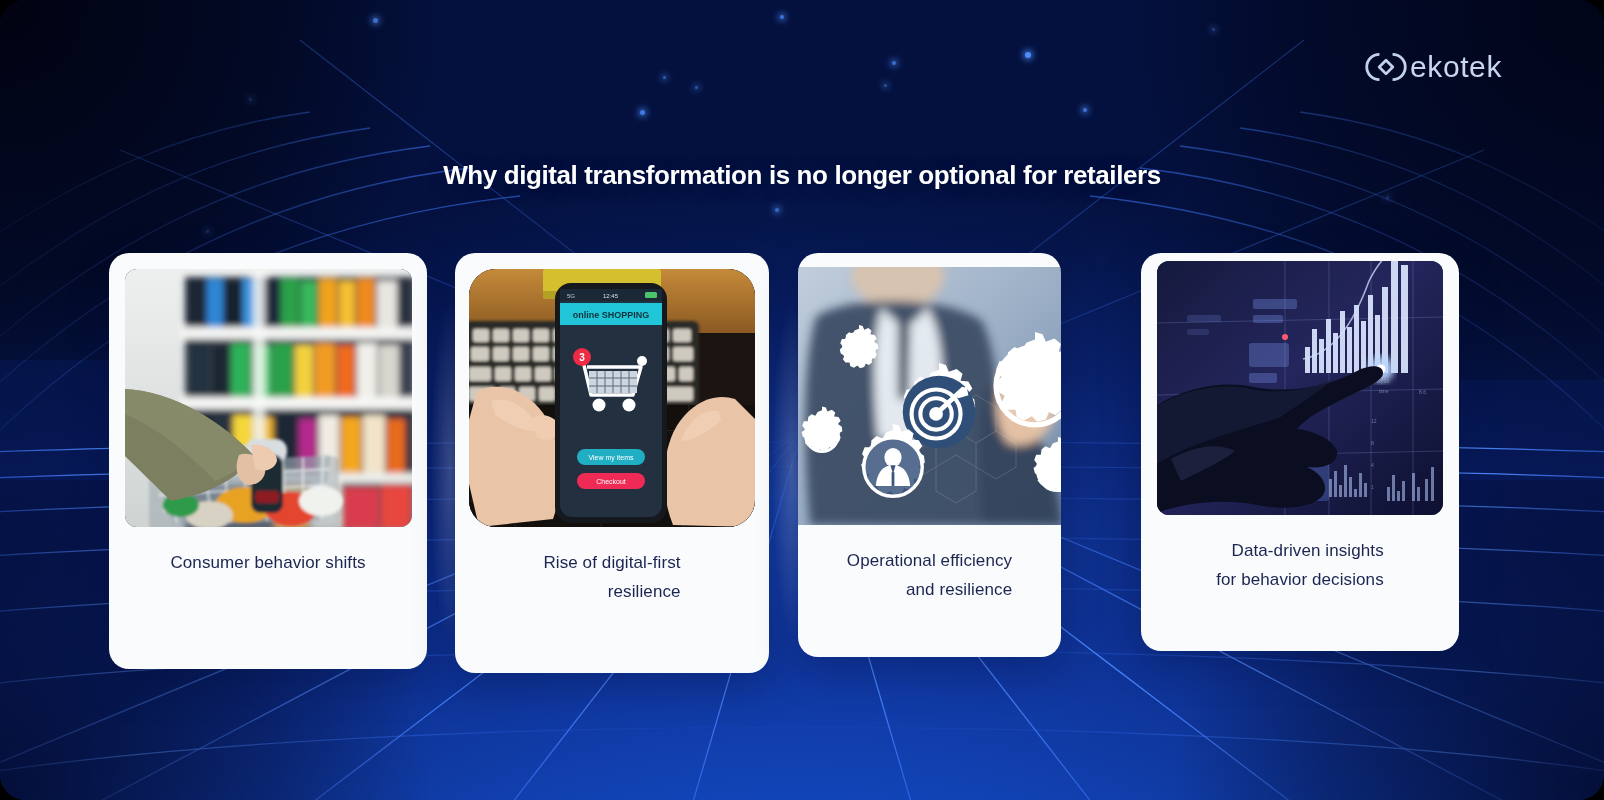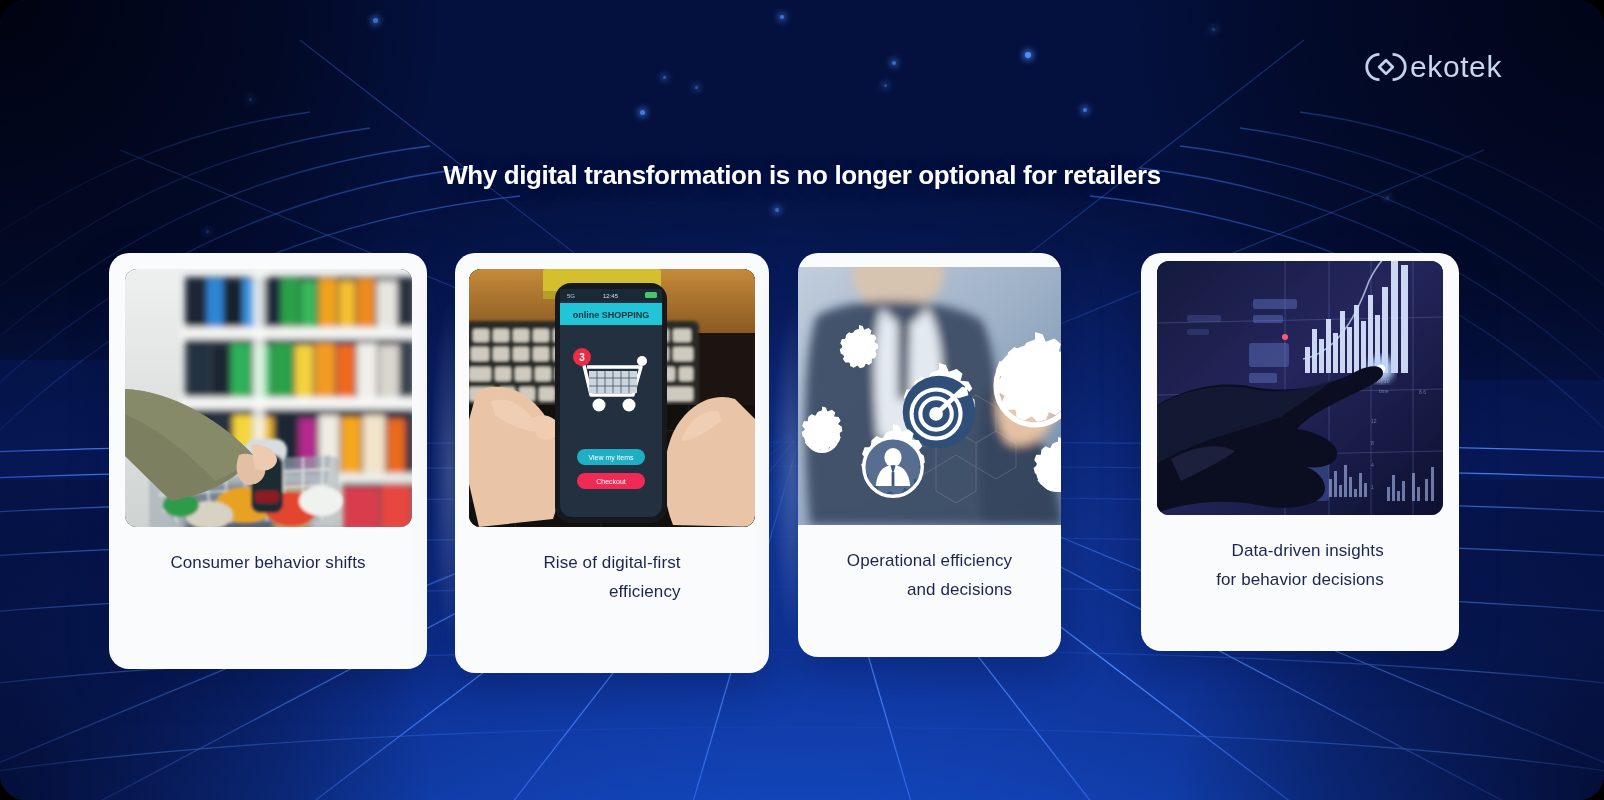--- a/index.html
+++ b/index.html
@@ -48,21 +48,21 @@
         align-items:center;overflow:hidden;}
   .card .thumb{border-radius:12px;overflow:hidden;position:relative;flex:none;
                background:#0d1c3a;}
   .card .cap{margin-top:22px;text-align:right;color:#1b2550;font-size:17px;line-height:1.7;
              padding:0 14px;letter-spacing:.1px;}
 
   
   #card1{left:109px;top:253px;width:318px;height:400px;padding:16px 0 0;}
   #card1 .thumb{width:287px;height:258px;}
   #card2{left:455px;top:253px;width:314px;height:404px;padding:16px 0 0;}
-  #card2 .thumb{width:286px;height:258px;}
+  #card2 .thumb{width:286px;height:258px;border-radius:27px;}
   #card3{left:798px;top:253px;width:263px;height:390px;padding:14px 0 0;}
   #card3 .thumb{width:288px;height:258px;}
   #card4{left:1141px;top:253px;width:318px;height:390px;padding:8px 0 0;}
   #card4 .thumb{width:286px;height:254px;}
 
   .thumb svg{display:block;width:100%;height:100%;}
 
   
   .glowstrip{position:absolute;border-radius:40px;pointer-events:none;
              background:radial-gradient(ellipse at center, rgba(255,255,255,.22) 0%, rgba(255,255,255,0) 70%);}
@@ -409,21 +409,21 @@
 
             <rect x="108" y="180" width="68" height="16" rx="8" fill="#20aec4"></rect>
             <text x="142" y="191" text-anchor="middle" font-family="Liberation Sans, sans-serif" font-size="7" fill="#ffffff">View my items</text>
             <rect x="108" y="204" width="68" height="16" rx="8" fill="#ef2a55"></rect>
             <text x="142" y="215" text-anchor="middle" font-family="Liberation Sans, sans-serif" font-size="7" fill="#ffffff">Checkout</text>
           </g>
         </svg>
       </div>
       <div class="cap">
         <div>Rise of digital-first</div>
-        <div>efficiency</div>
+        <div>resilience</div>
       </div>
     </div>
 
     <div class="card" id="card3">
       <div class="thumb">
         <svg viewBox="0 0 288 258" preserveAspectRatio="xMidYMid slice">
           <defs>
             <linearGradient id="bizbg" x1="0" y1="0" x2="1" y2="1">
               <stop offset="0%" stop-color="#c3cfdd"></stop>
               <stop offset="45%" stop-color="#9fb2c8"></stop>
@@ -519,21 +519,21 @@
           <g transform="translate(272,203) scale(0.66)">
             <use href="#gearshape" fill="#ffffff"></use>
             <circle cx="0" cy="0" r="31" fill="#ffffff" opacity=".12"></circle>
             <circle cx="0" cy="0" r="31" fill="none" stroke="#ffffff" stroke-width="5"></circle>
             <path d="M-24 -2 L-10 -10 L0 -4 L10 -10 L24 -2 L16 10 L6 6 L-6 6 L-16 10 Z" fill="#ffffff"></path>
           </g>
         </svg>
       </div>
       <div class="cap">
         <div>Operational efficiency</div>
-        <div>and decisions</div>
+        <div>and resilience</div>
       </div>
     </div>
 
     <div class="card" id="card4">
       <div class="thumb">
         <svg viewBox="0 0 286 254" preserveAspectRatio="xMidYMid slice">
           <defs>
             <linearGradient id="scr" x1="0" y1="0" x2="1" y2="1">
               <stop offset="0%" stop-color="#151a3e"></stop>
               <stop offset="45%" stop-color="#24265c"></stop>

